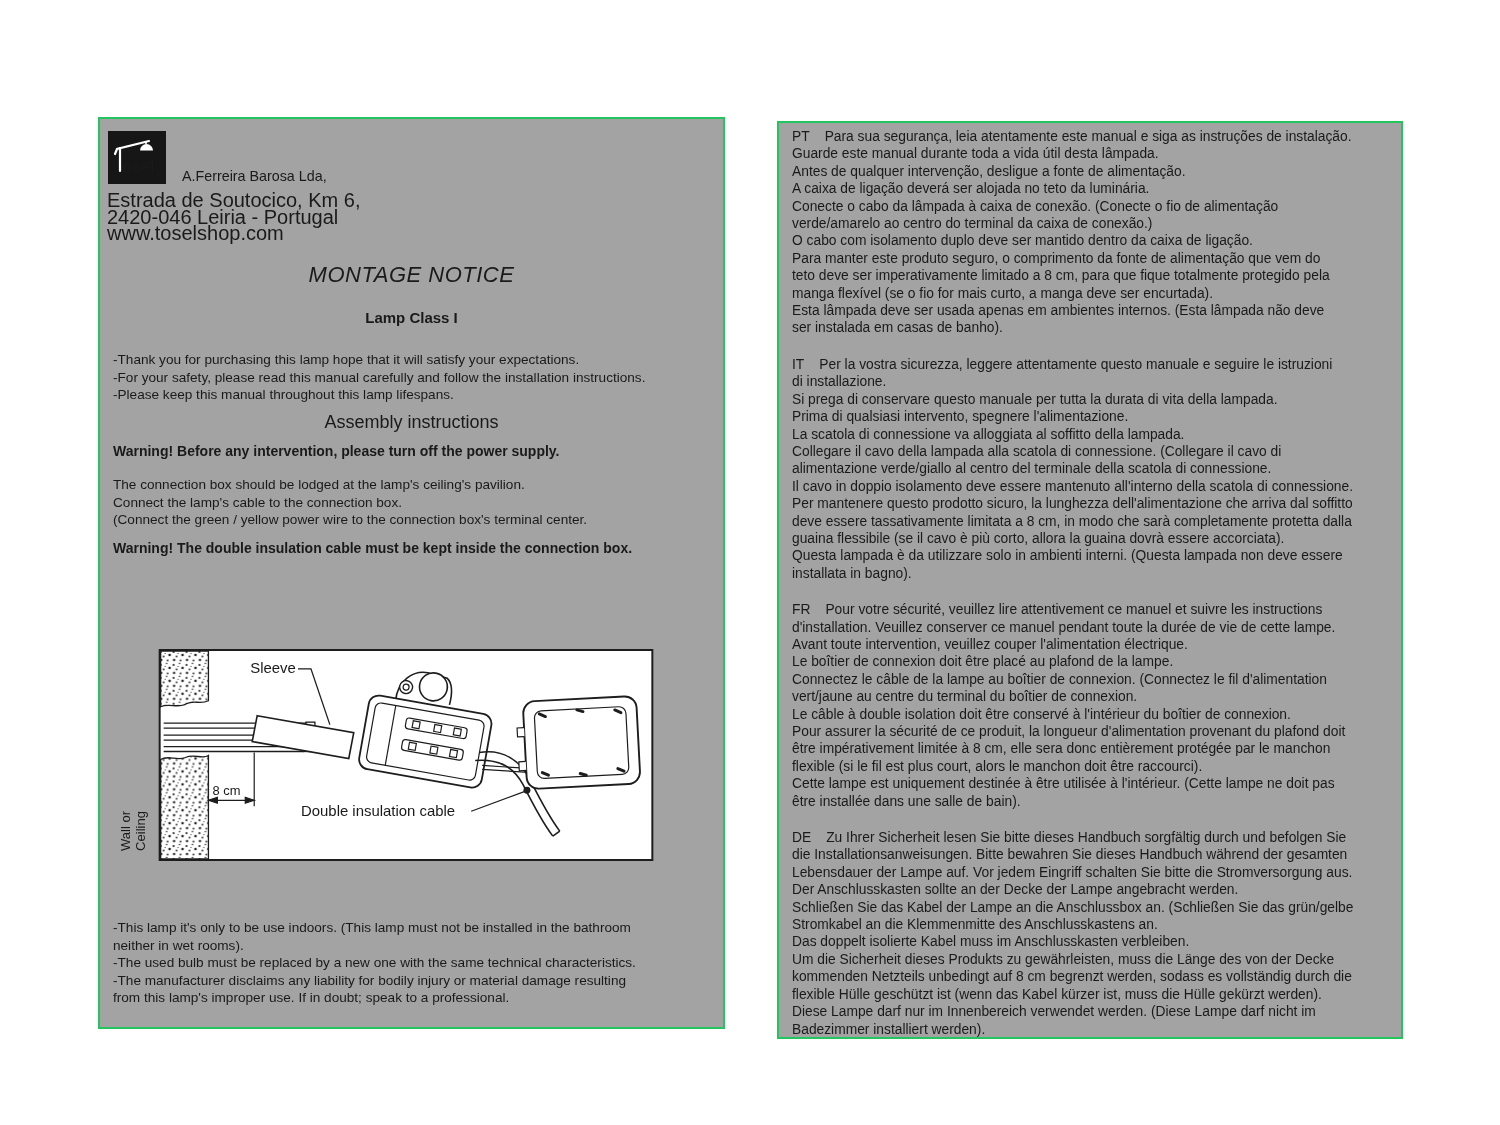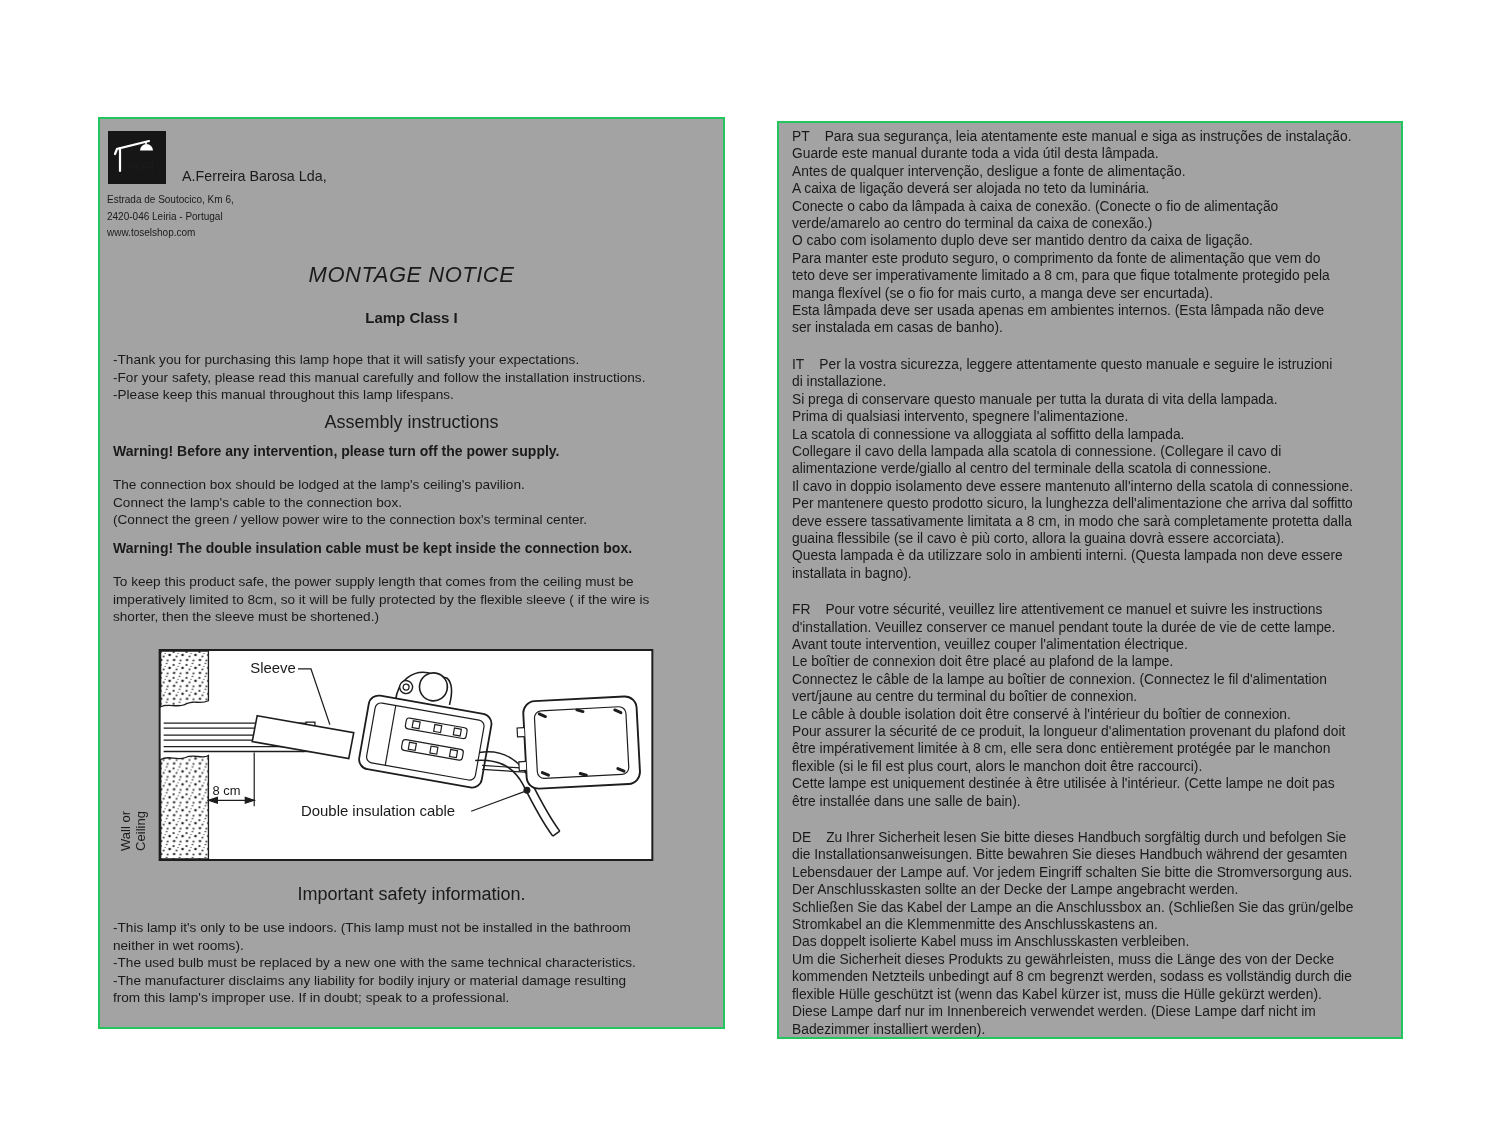--- a/index.html
+++ b/index.html
@@ -8,21 +8,21 @@
   .scan-box{position:absolute;background:#a3a3a3;border:2px solid #22c55e;box-sizing:border-box;margin-top:16px;}
   #left-box{left:98px;top:101px;width:627px;height:912px;}
   #right-box{left:777px;top:105px;width:626px;height:918px;padding:5px 12px 0 13px;}
   .abs{position:absolute;}
   .center{width:100%;text-align:center;left:0;}
   .h1{font-size:22px;letter-spacing:0.5px;font-weight:400;font-style:italic;}
   .h2{font-size:18px;font-weight:400;}
   .sub{font-size:15px;font-weight:700;}
   .body-text{font-size:13.6px;line-height:17.5px;white-space:pre-wrap;}
   .warn{font-size:14px;font-weight:700;}
-  .addr{font-size:10px;line-height:16.5px;}
+  .addr{font-size:20px;line-height:16.5px;}
   .company{font-size:14.3px;}
   .logo-row{display:flex;align-items:flex-end;gap:16px;}
   .lang{font-size:13.8px;line-height:17.4px;white-space:pre-wrap;margin:0 0 19px 0;}
   .lang .code{margin-right:15px;}
   .wall-label{font-size:13px;line-height:15px;white-space:pre-line;text-align:center;
               transform:rotate(-90deg);}
   svg text{font-family:"Liberation Sans", sans-serif;fill:#1a1a1a;}
 </style>
 </head>
 <body>
@@ -59,23 +59,20 @@
     <div class="abs center h2" style="top:293px;">Assembly instructions</div>
 
     <div class="abs warn" style="left:13px;top:324px;width:604px;">Warning! Before any intervention, please turn off the power supply.</div>
 
     <div class="abs body-text" style="left:13px;top:357px;width:604px;">The connection box should be lodged at the lamp's ceiling's pavilion.
 Connect the lamp's cable to the connection box.
 (Connect the green / yellow power wire to the connection box's terminal center.</div>
 
     <div class="abs warn" style="left:13px;top:421px;width:604px;">Warning! The double insulation cable must be kept inside the connection box.</div>
 
-    <div class="abs body-text" style="left:13px;top:454px;width:604px;">To keep this product safe, the power supply length that comes from the ceiling must be
-imperatively limited to 8cm, so it will be fully protected by the flexible sleeve ( if the wire is
-shorter, then the sleeve must be shortened.)</div>
 
     <svg class="abs" style="left:57px;top:530px;" width="498" height="212" viewBox="0 0 497 213">
       <defs>
         <pattern id="stip" width="13" height="13" patternUnits="userSpaceOnUse">
           <rect width="13" height="13" fill="#ffffff"></rect>
           <circle cx="2" cy="3" r="1.1" fill="#222"></circle>
           <circle cx="8" cy="1.5" r="0.8" fill="#222"></circle>
           <circle cx="11" cy="6" r="1.3" fill="#222"></circle>
           <circle cx="5" cy="7.5" r="0.9" fill="#222"></circle>
           <circle cx="2.5" cy="11" r="1.2" fill="#222"></circle>
@@ -159,21 +156,20 @@
         </g>
       </g>
       <circle cx="370" cy="142" r="3.5" fill="#1d1d1d"></circle>
       <line x1="314" y1="163" x2="368" y2="143" stroke="#1d1d1d" stroke-width="1.3"></line>
       <text x="143" y="168" font-size="15">Double insulation cable</text>
     </svg>
 
     <div class="abs wall-label" style="left:0px;top:695px;width:70px;height:34px;">Wall or
 Ceiling</div>
 
-    <div class="abs center h2" style="top:765px;">Important safety information.</div>
 
     <div class="abs body-text" style="left:13px;top:800px;width:604px;">-This lamp it's only to be use indoors. (This lamp must not be installed in the bathroom
 neither in wet rooms).
 -The used bulb must be replaced by a new one with the same technical characteristics.
 -The manufacturer disclaims any liability for bodily injury or material damage resulting
 from this lamp's improper use. If in doubt; speak to a professional.</div>
   </div>
 
   <div id="right-box" class="scan-box">
     <p class="lang"><span class="code">PT</span><span>Para sua segurança, leia atentamente este manual e siga as instruções de instalação.

